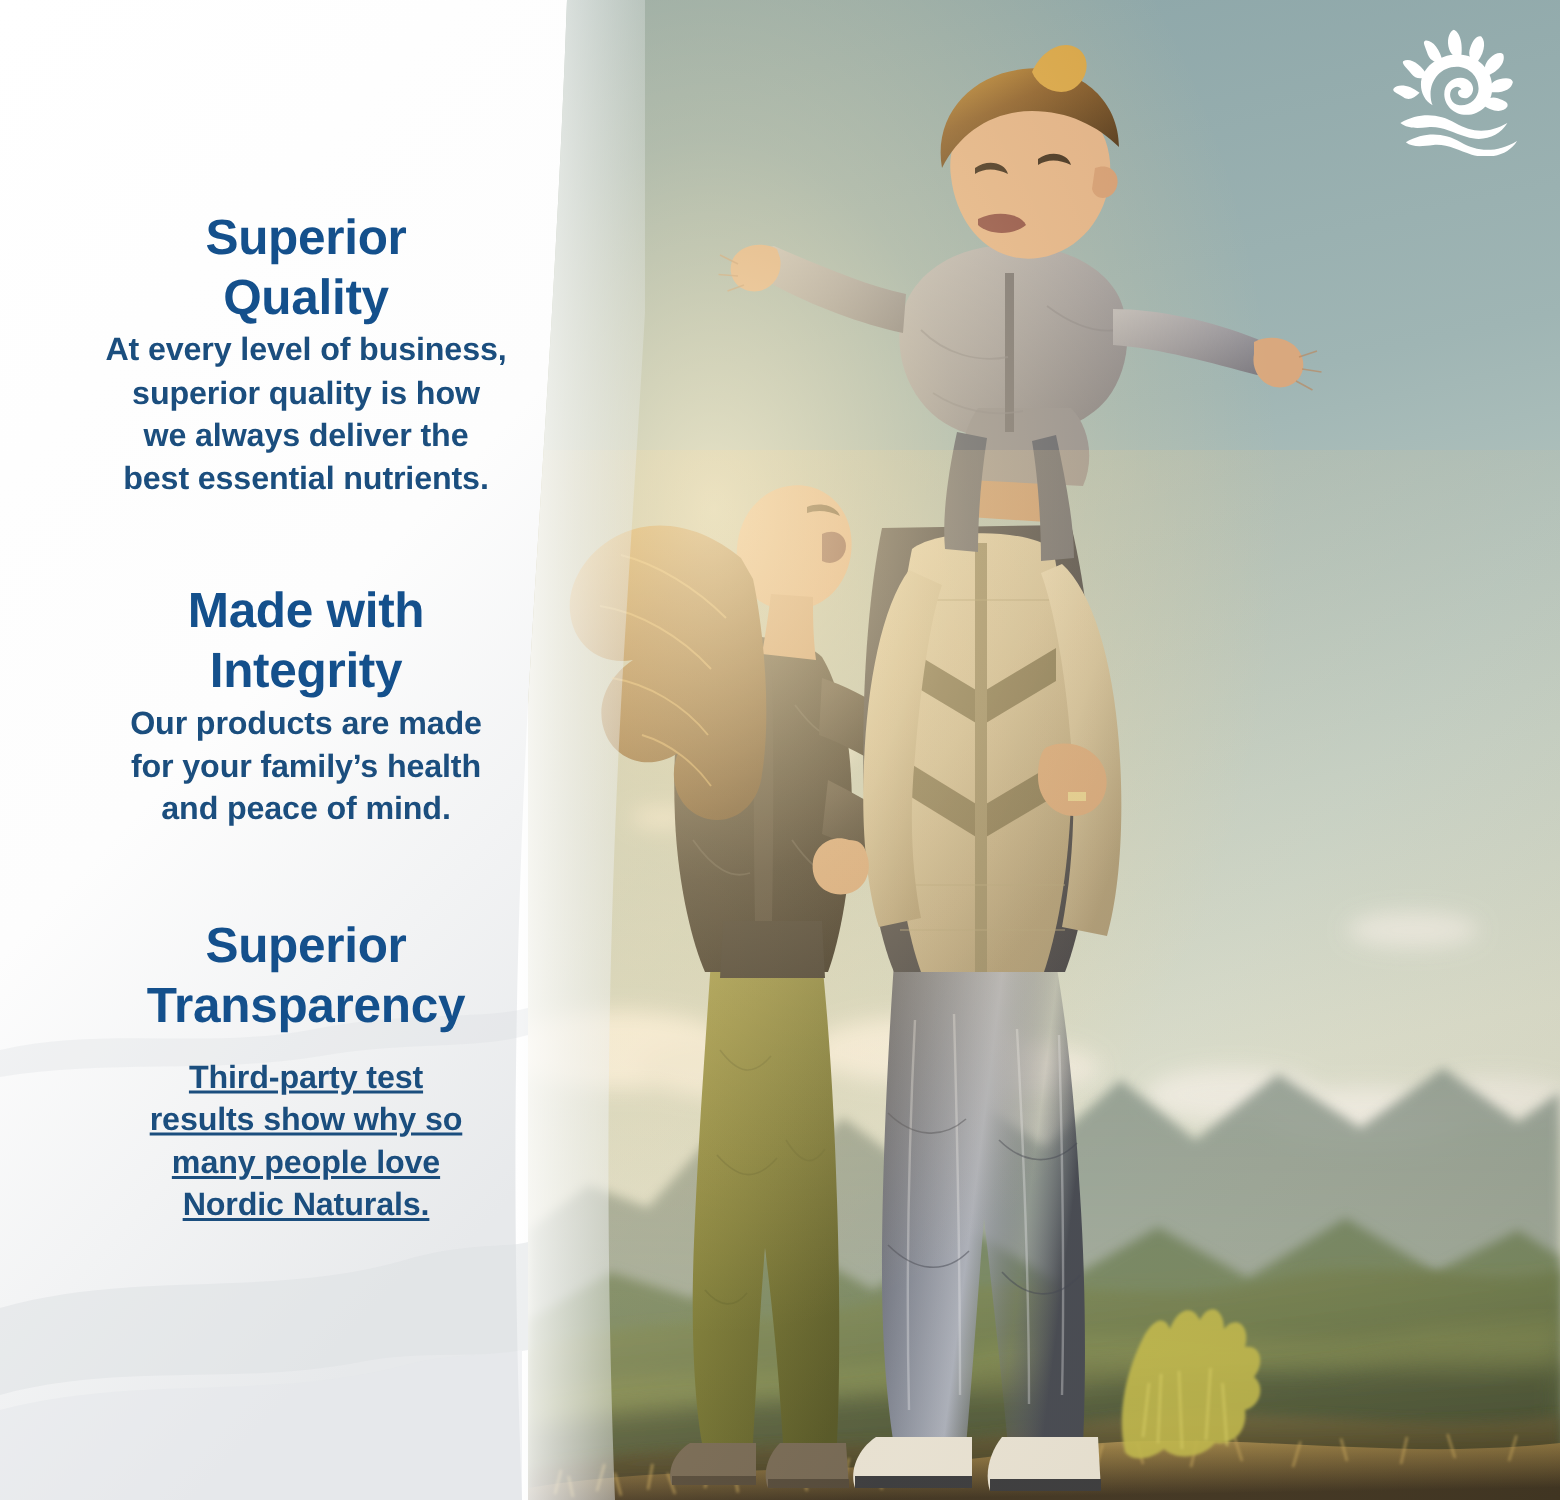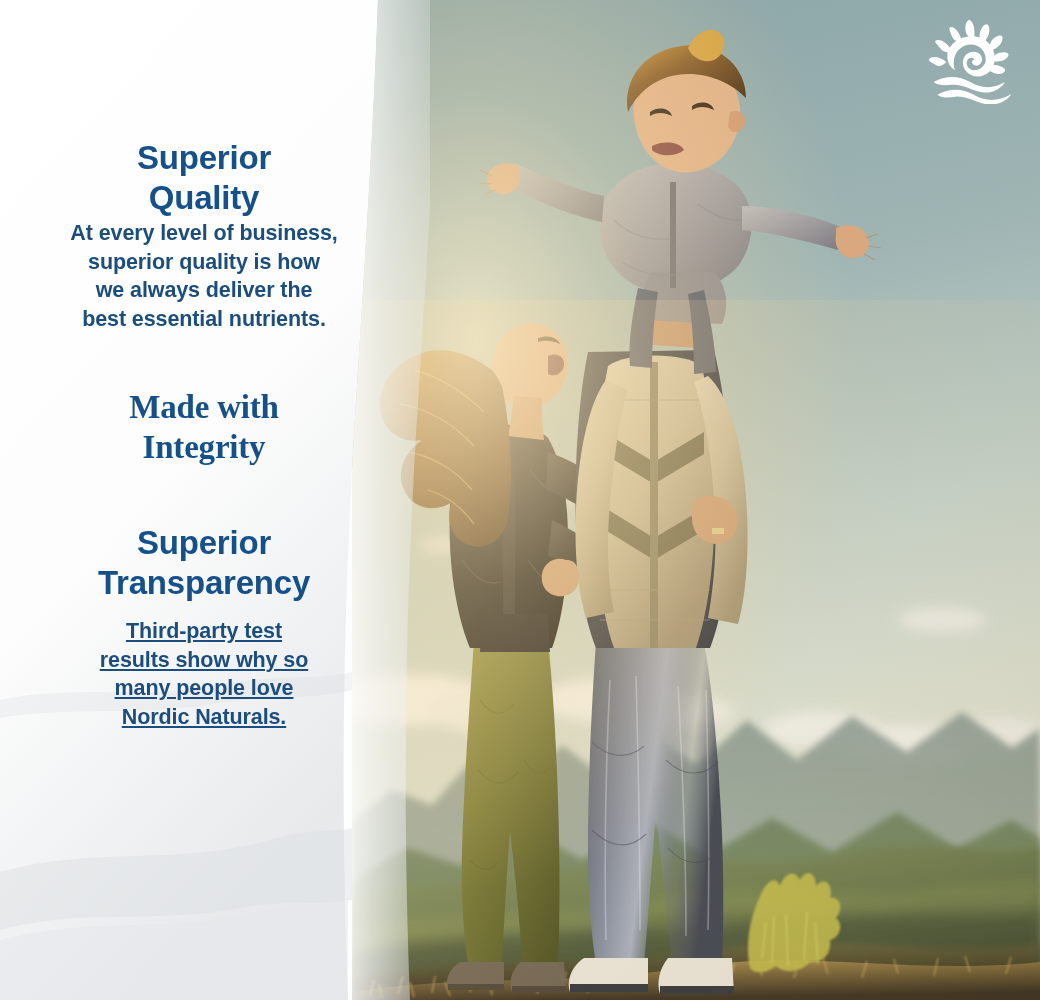--- a/index.html
+++ b/index.html
@@ -50,21 +50,21 @@
     height: 1000px;
     display: flex;
     flex-direction: column;
     justify-content: flex-start;
     box-sizing: border-box;
     padding: 0 18px 0 18px;
   }
 
   .value-block { text-align: center; width: 100%; }
   .value-block.b1 { margin-top: 138px; }
-  .value-block.b2 { margin-top: 54px; font-family: Liberation Serif, serif; }
+  .value-block.b2 { margin-top: 54px; }
   .value-block.b3 { margin-top: 56px; }
 
   .value-title {
     font-size: 33px;
     line-height: 40px;
     font-weight: 700;
     color: #14508C;
     letter-spacing: -0.2px;
     margin: 0 auto;
     max-width: 280px;
@@ -449,20 +449,23 @@
 Quality</h2>
       <p class="value-body">At every level of business,
 superior quality is how
 we always deliver the
 best essential nutrients.</p>
     </div>
 
     <div class="value-block b2">
       <h2 class="value-title">Made with
 Integrity</h2>
+      <p class="value-body">Our products are made
+for your family’s health
+and peace of mind.</p>
     </div>
 
     <div class="value-block b3">
       <h2 class="value-title">Superior
 Transparency</h2>
       <p class="value-body">Third-party test
 results show why so
 many people love
 Nordic Naturals.</p>
     </div>

